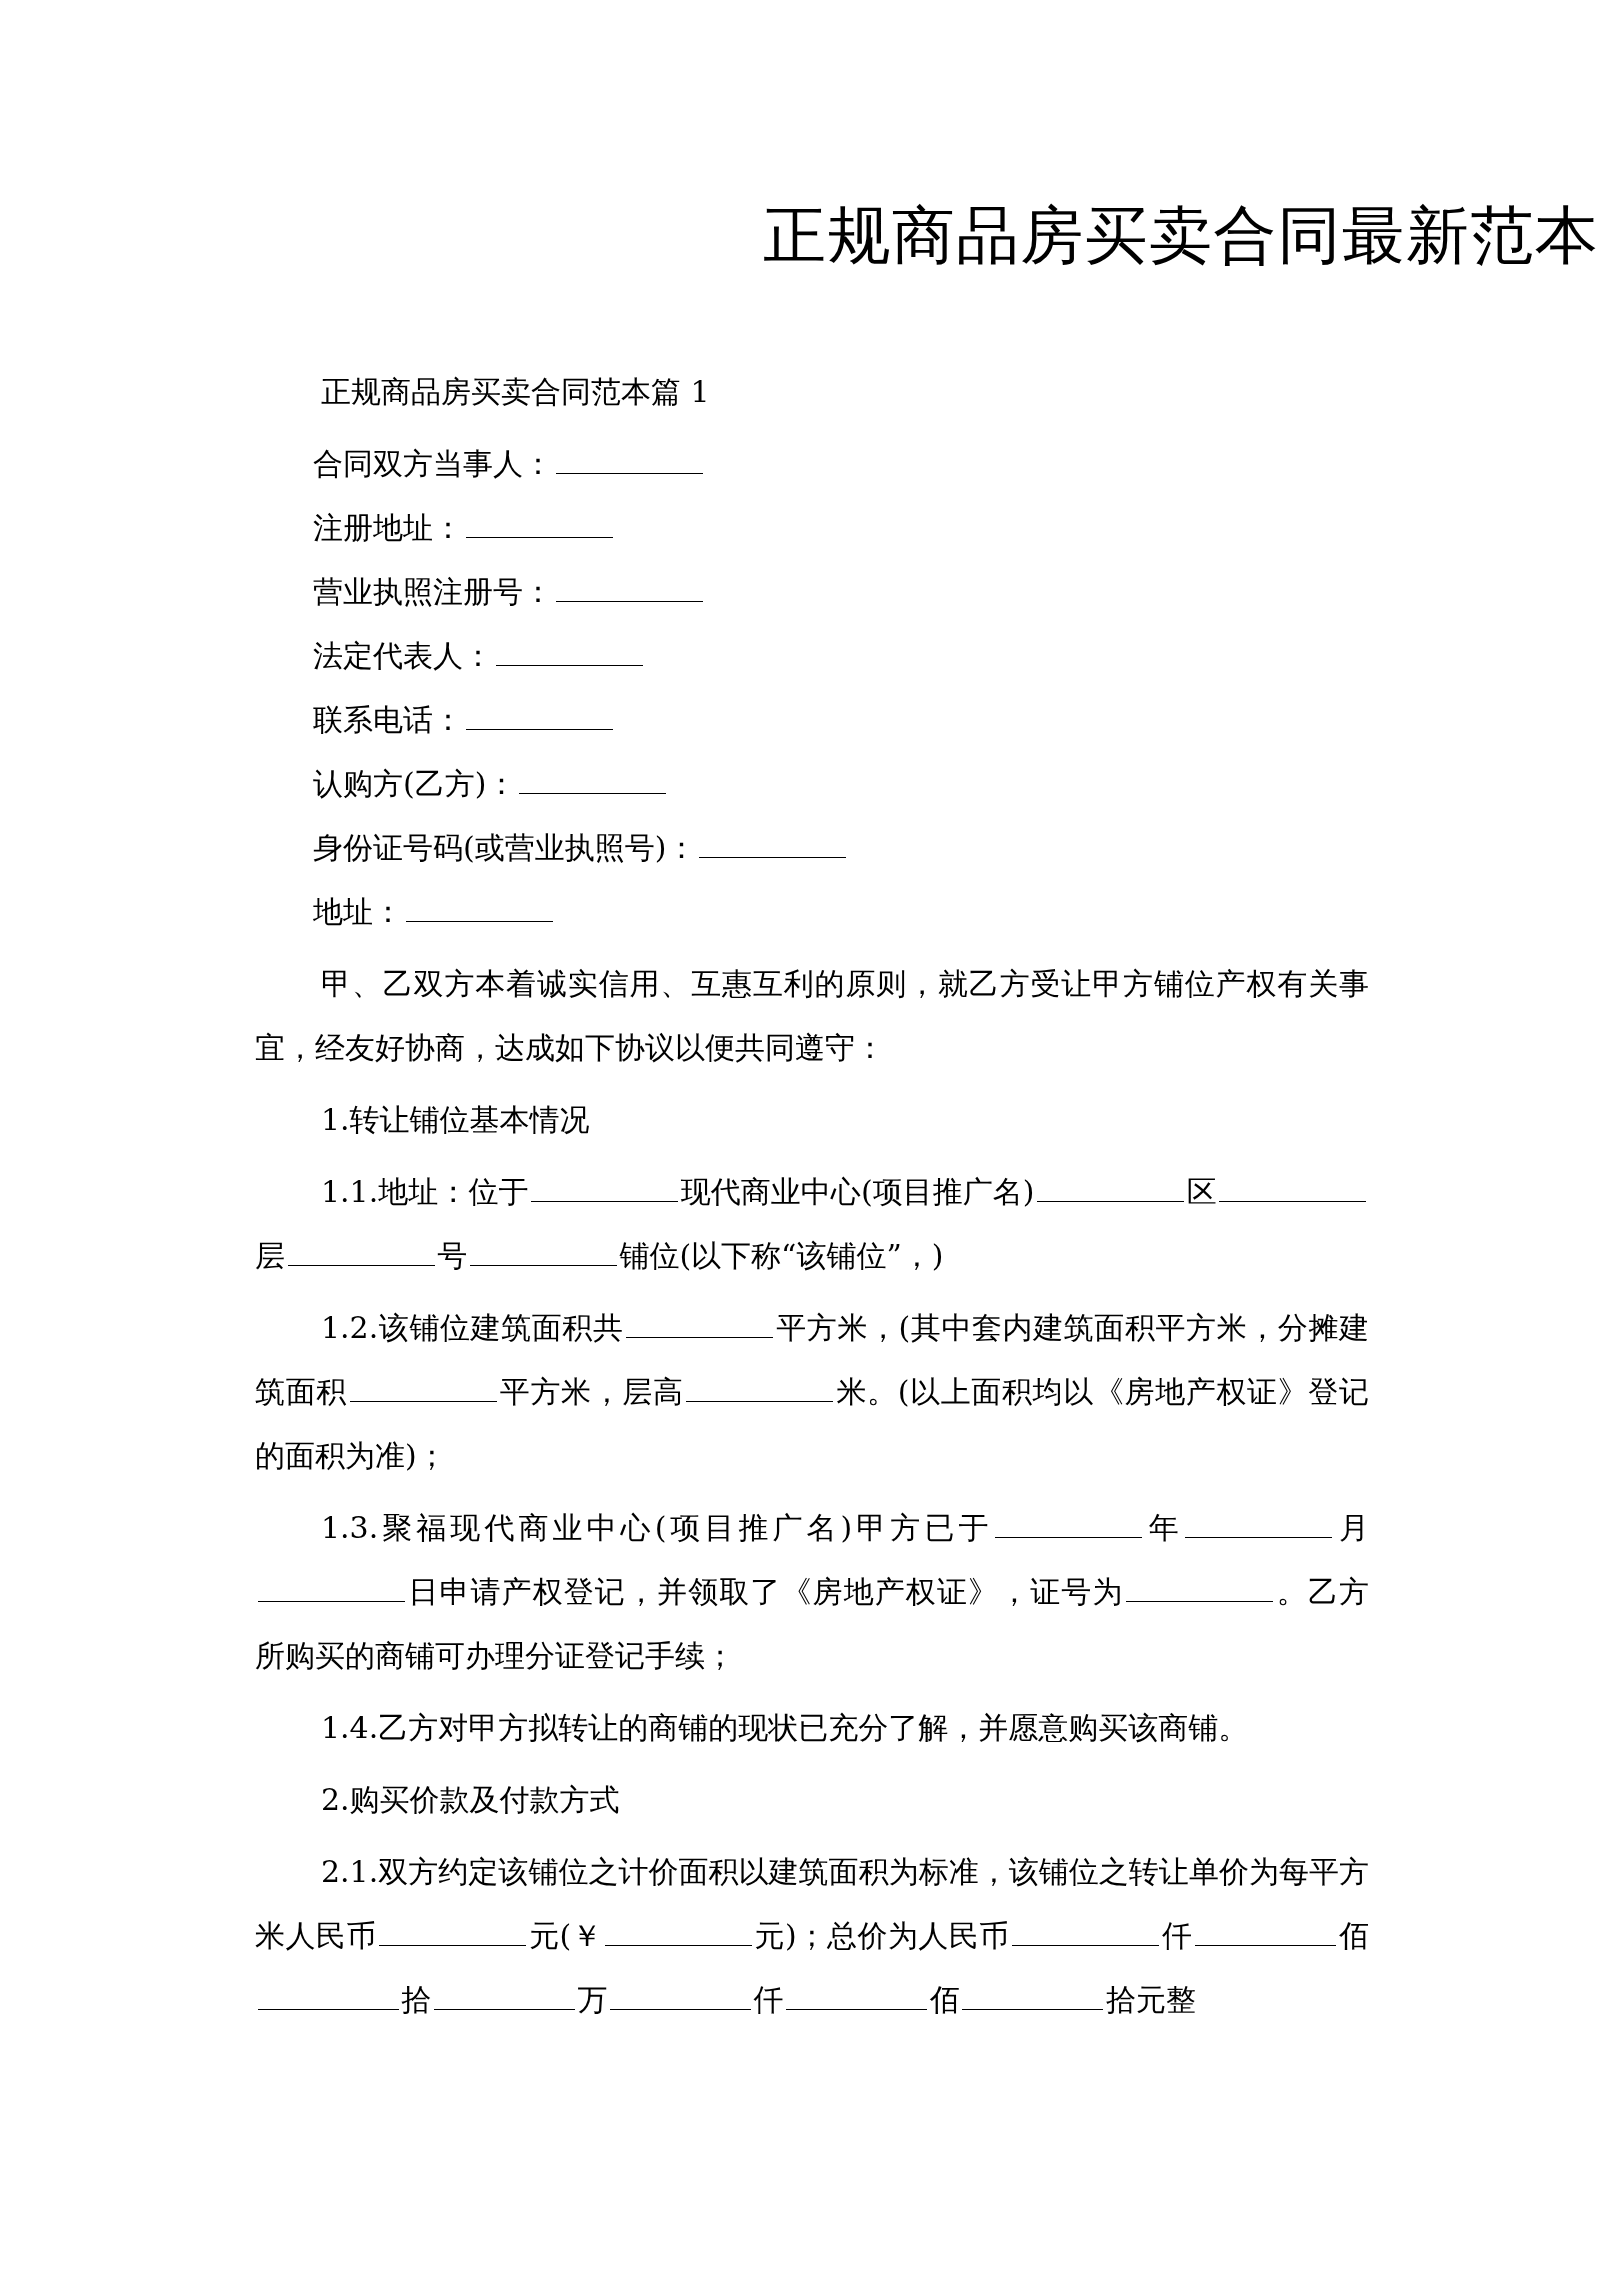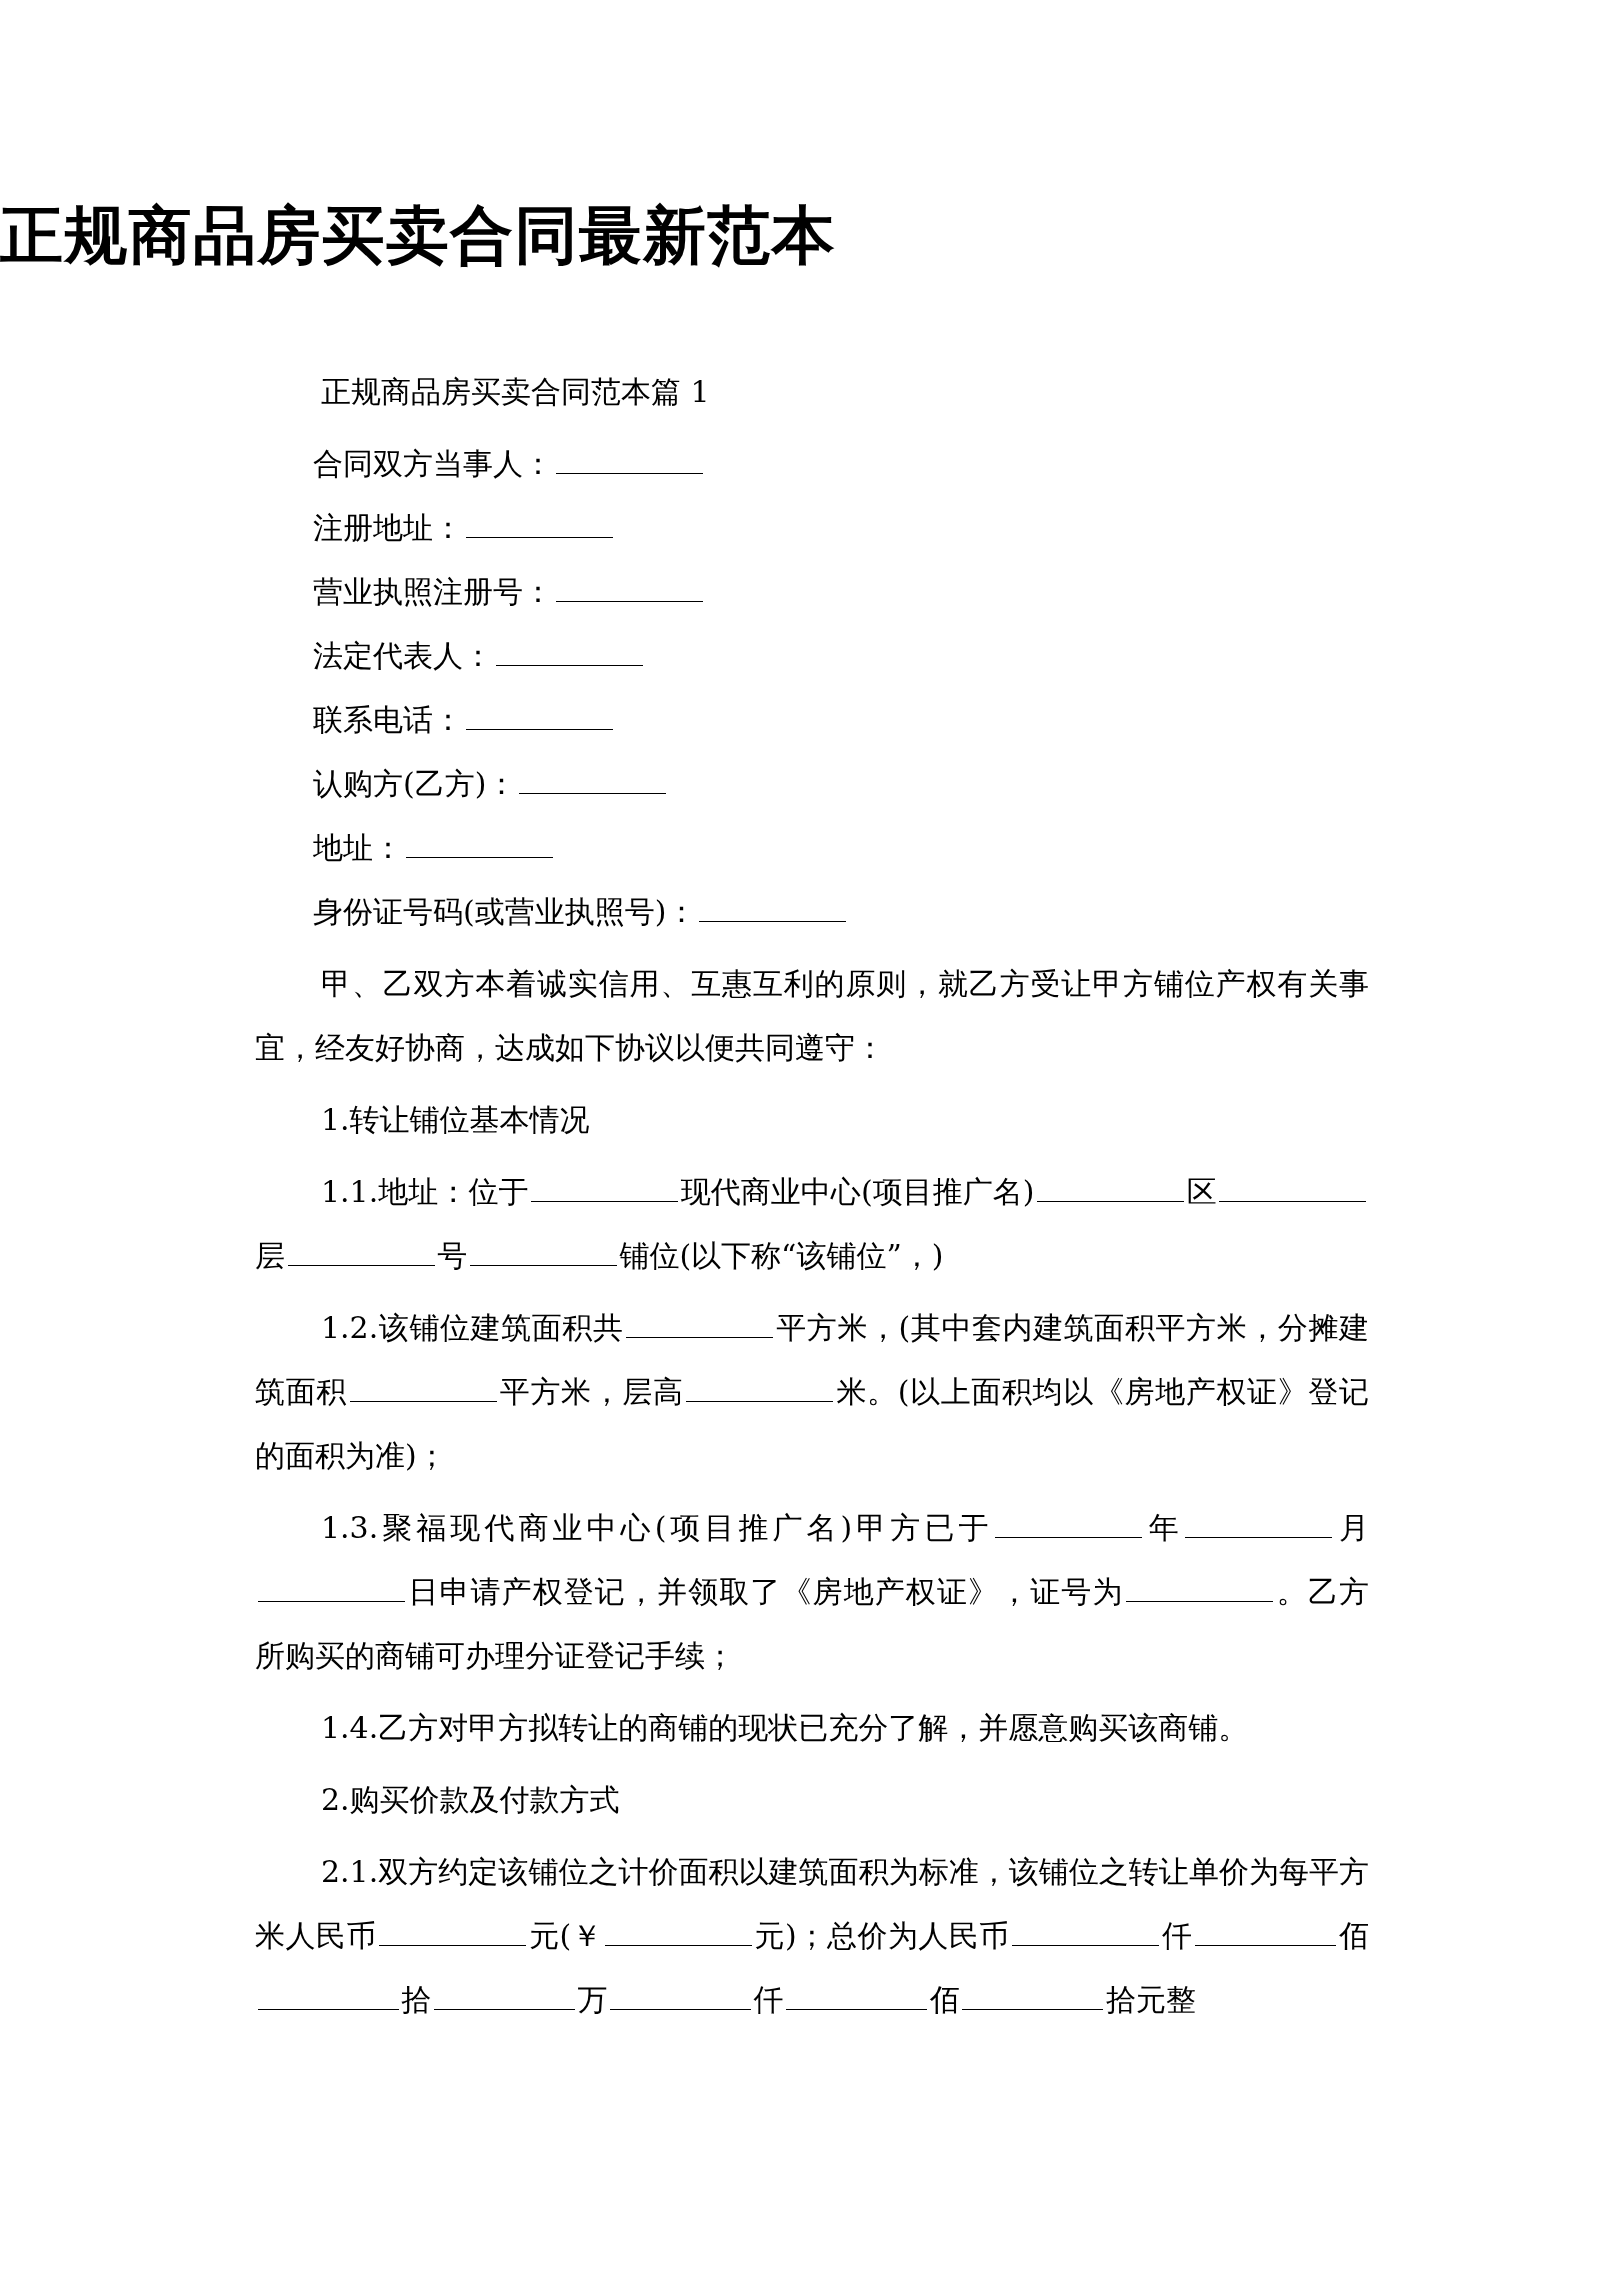--- a/index.html
+++ b/index.html
@@ -4,22 +4,22 @@
 <style>
   html, body { margin: 0; padding: 0; background: #ffffff; }
   body { width: 1623px; height: 2295px; position: relative; overflow: hidden; }
   .page {
     position: absolute; left: 0; top: 0; width: 1623px; height: 2295px;
     background: #ffffff; color: #000000;
     font-family: "DejaVu Serif", "Liberation Serif", serif;
   }
   .title {
     position: absolute; top: 196px; left: 0; width: 1599px;
-    text-align: left; font-size: 63px; line-height: 79px;
-    font-weight: bold; letter-spacing: 1.3px;
+    text-align: right; font-size: 63px; line-height: 79px;
+    font-weight: normal; letter-spacing: 1.3px;
   }
   .body {
     position: absolute; left: 247px; top: 352px; width: 1130px;
     font-size: 30px; line-height: 64px;
   }
   .p { margin: 8px; text-indent: 66px; text-align: justify; text-align-last: left; }
   .blank {
     display: inline-block; width: 147px; height: 30px;
     border-bottom: 1.3px solid #000; vertical-align: baseline; margin: 0 2.6px;
   }
@@ -34,22 +34,22 @@
 
   <div class="body">
     <p class="p">正规商品房买卖合同范本篇 1</p>
 
     <p class="field-row"><span>合同双方当事人：</span><span class="blank"></span></p>
     <p class="field-row"><span>注册地址：</span><span class="blank"></span></p>
     <p class="field-row"><span>营业执照注册号：</span><span class="blank"></span></p>
     <p class="field-row"><span>法定代表人：</span><span class="blank"></span></p>
     <p class="field-row"><span>联系电话：</span><span class="blank"></span></p>
     <p class="field-row"><span>认购方(乙方)：</span><span class="blank"></span></p>
+    <p class="field-row"><span>身份证号码(或营业执照号)：</span><span class="blank"></span></p>
     <p class="field-row"><span>地址：</span><span class="blank"></span></p>
-    <p class="field-row"><span>身份证号码(或营业执照号)：</span><span class="blank"></span></p>
 
     <p class="p">甲、乙双方本着诚实信用、互惠互利的原则，就乙方受让甲方铺位产权有关事宜，经友好协商，达成如下协议以便共同遵守：</p>
 
     <p class="p">1.转让铺位基本情况</p>
 
     <p class="p"><span>1.1.地址：位于</span><span class="blank"></span><span>现代商业中心(项目推广名)</span><span class="blank"></span><span>区</span><span class="blank"></span><span>层</span><span class="blank"></span><span>号</span><span class="blank"></span><span>铺位(以下称“该铺位”，)</span></p>
 
     <p class="p"><span>1.2.该铺位建筑面积共</span><span class="blank"></span><span>平方米，(其中套内建筑面积平方米，分摊建筑面积</span><span class="blank"></span><span>平方米，层高</span><span class="blank"></span><span>米。(以上面积均以《房地产权证》登记的面积为准)；</span></p>
 
     <p class="p"><span>1.3.聚福现代商业中心(项目推广名)甲方已于</span><span class="blank"></span><span>年</span><span class="blank"></span><span>月</span><span class="blank"></span><span>日申请产权登记，并领取了《房地产权证》，证号为</span><span class="blank"></span><span>。乙方所购买的商铺可办理分证登记手续；</span></p>

